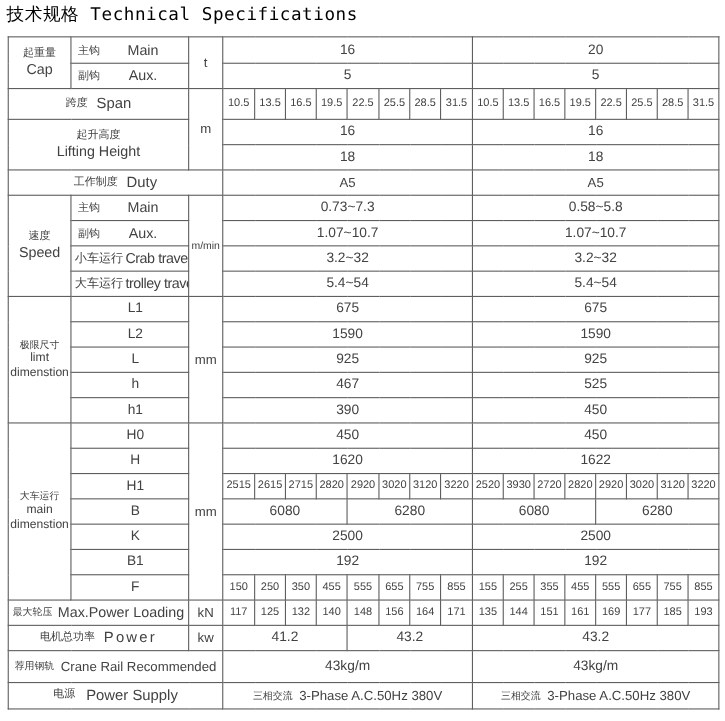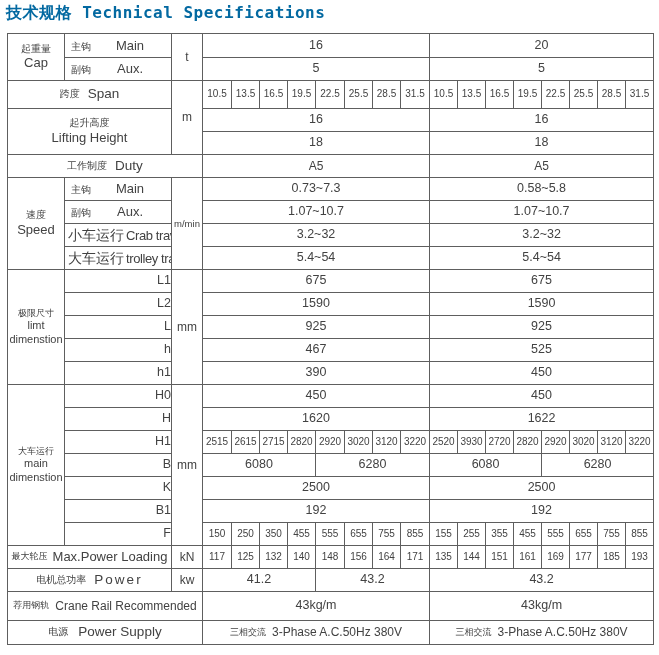--- a/index.html
+++ b/index.html
@@ -2,49 +2,49 @@
 <html><head>
 <meta charset="utf-8">
 <style>
   html,body{margin:0;padding:0;}
   body{
     width:659px;height:655px;background:#ffffff;position:relative;
     font-family:"Liberation Sans",sans-serif;color:#3f3f3f;overflow:hidden;
   }
   .title{
     position:absolute;left:6px;top:3px;white-space:nowrap;
-    font-family:"DejaVu Sans Mono",monospace;font-weight:bold;
-    font-size:16px;color:#0369a1;letter-spacing:0.5px;
+    font-family:"DejaVu Sans Mono",monospace;font-weight:normal;
+    font-size:16px;color:#000000;letter-spacing:0.5px;
   }
   table.spec{
     position:absolute;left:7px;top:33px;width:646px;
     border-collapse:collapse;table-layout:fixed;
   }
   td{
     border:1px solid #5e5e5e;text-align:center;vertical-align:middle;
     padding:0;overflow:hidden;font-size:12.5px;line-height:1.05;
     white-space:nowrap;color:#424242;
   }
   tr.h24{height:24px}tr.h23{height:23px}tr.h28{height:28px}tr.h29{height:29px}
   .sm{font-size:10px}
   .zh-s{font-size:10px}
   .zh-xs{font-size:9px}
   .en13{font-size:13px}
   .en12{font-size:12px}
   .en11{font-size:11px}
   .en14{font-size:13.5px}
-  .dim{text-align:right;padding-left:10px}
+  .dim{text-align:center;padding-left:10px}
   .un{font-size:12px}
   .unsm{font-size:9.5px}
   .stack{display:flex;flex-direction:column;align-items:center;justify-content:flex-end;gap:2px}
   .pair{display:flex;align-items:flex-end;gap:4px;padding:0 6px}
   .pair .grow{flex:1;text-align:center;font-size:13px}
   .pairc{display:flex;align-items:center;justify-content:center;gap:8px}
   .tight{font-size:10px;letter-spacing:-0.4px}
-  .tightzh{font-size:14px}
+  .tightzh{font-size:11px}
   .spaced{letter-spacing:2px}
 </style>
 </head>
 <body>
 
 <div class="title">技术规格 Technical Specifications</div>
 
 <table class="spec">
 <colgroup>
   <col style="width:57px">

